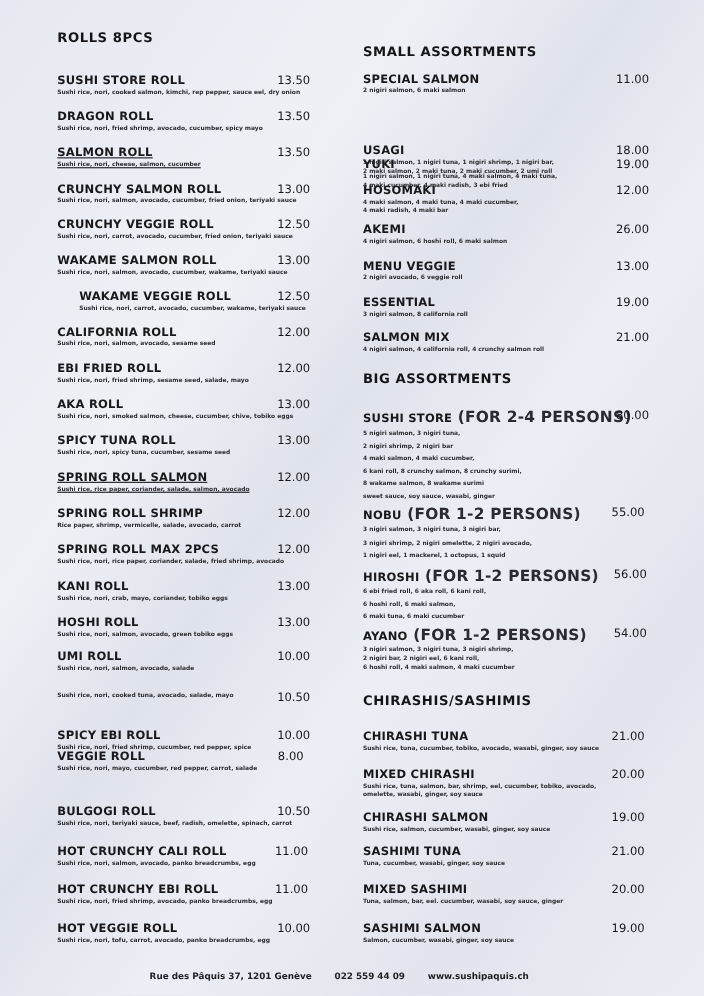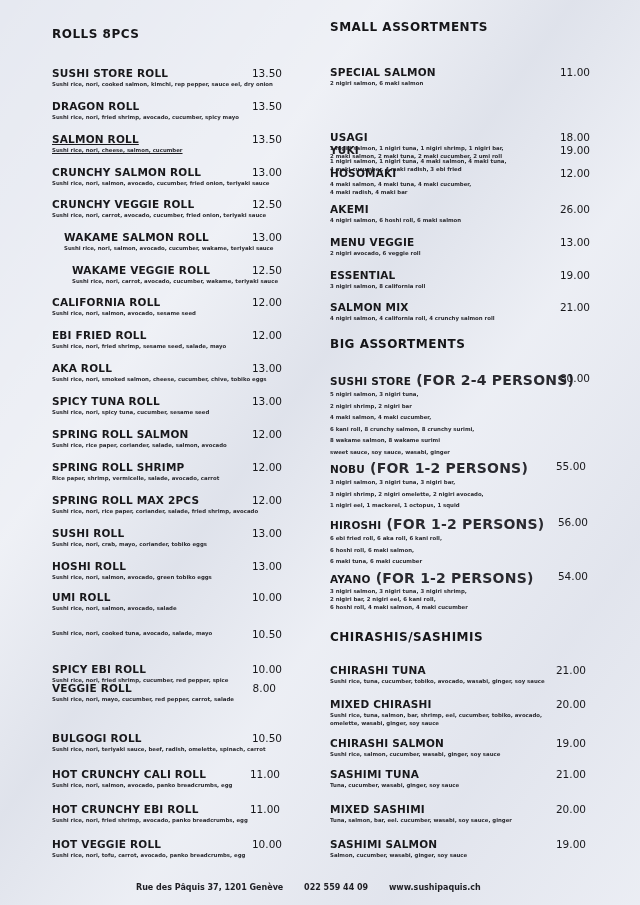--- a/index.html
+++ b/index.html
@@ -66,21 +66,21 @@
   <div class="item" style="top:166px;">
       <div class="item-name">CRUNCHY SALMON ROLL</div>
       <div class="item-price">13.00</div>
       <div class="item-desc">Sushi rice, nori, salmon, avocado, cucumber, fried onion, teriyaki sauce</div>
     </div>
   <div class="item" style="top:198px;">
       <div class="item-name">CRUNCHY VEGGIE ROLL</div>
       <div class="item-price">12.50</div>
       <div class="item-desc">Sushi rice, nori, carrot, avocado, cucumber, fried onion, teriyaki sauce</div>
     </div>
-  <div class="item" style="top:231px;margin-left:12px;">
+  <div class="item" style="top:231px;">
       <div class="item-name">WAKAME SALMON ROLL</div>
       <div class="item-price">13.00</div>
       <div class="item-desc">Sushi rice, nori, salmon, avocado, cucumber, wakame, teriyaki sauce</div>
     </div>
   <div class="item" style="top:264px;margin-left:20px;">
       <div class="item-name">WAKAME VEGGIE ROLL</div>
       <div class="item-price">12.50</div>
       <div class="item-desc">Sushi rice, nori, carrot, avocado, cucumber, wakame, teriyaki sauce</div>
     </div>
   <div class="item" style="top:296px;">
@@ -96,37 +96,37 @@
   <div class="item" style="top:362px;">
       <div class="item-name">AKA ROLL</div>
       <div class="item-price">13.00</div>
       <div class="item-desc">Sushi rice, nori, smoked salmon, cheese, cucumber, chive, tobiko eggs</div>
     </div>
   <div class="item" style="top:395px;">
       <div class="item-name">SPICY TUNA ROLL</div>
       <div class="item-price">13.00</div>
       <div class="item-desc">Sushi rice, nori, spicy tuna, cucumber, sesame seed</div>
     </div>
-  <div class="item" style="top:428px;">
+  <div class="item" style="top:428px;text-decoration:underline;">
       <div class="item-name">SPRING ROLL SALMON</div>
       <div class="item-price">12.00</div>
       <div class="item-desc">Sushi rice, rice paper, coriander, salade, salmon, avocado</div>
     </div>
   <div class="item" style="top:461px;">
       <div class="item-name">SPRING ROLL SHRIMP</div>
       <div class="item-price">12.00</div>
       <div class="item-desc">Rice paper, shrimp, vermicelle, salade,  avocado, carrot</div>
     </div>
   <div class="item" style="top:494px;">
       <div class="item-name">SPRING ROLL MAX 2PCS</div>
       <div class="item-price">12.00</div>
       <div class="item-desc">Sushi rice, nori, rice paper, coriander, salade, fried shrimp, avocado</div>
     </div>
   <div class="item" style="top:527px;">
-      <div class="item-name">SUSHI ROLL</div>
+      <div class="item-name">KANI ROLL</div>
       <div class="item-price">13.00</div>
       <div class="item-desc">Sushi rice, nori, crab, mayo, coriander, tobiko eggs</div>
     </div>
   <div class="item" style="top:560px;">
       <div class="item-name">HOSHI ROLL</div>
       <div class="item-price">13.00</div>
       <div class="item-desc">Sushi rice, nori, salmon, avocado, green tobiko eggs</div>
     </div>
   <div class="item" style="top:591px;">
       <div class="item-name">UMI ROLL</div>
@@ -163,21 +163,21 @@
       <div class="item-desc">Sushi rice, nori, fried shrimp, avocado, panko breadcrumbs, egg</div>
     </div>
   <div class="item" style="top:838px;">
       <div class="item-name">HOT VEGGIE ROLL</div>
       <div class="item-price">10.00</div>
       <div class="item-desc">Sushi rice, nori, tofu, carrot, avocado, panko breadcrumbs, egg</div>
     </div>
 </div>
 
 <div class="col col-right">
-  <h2 class="section-title" style="top:20px;">SMALL ASSORTMENTS</h2>
+  <h2 class="section-title" style="top:40px;">SMALL ASSORTMENTS</h2>
 
   <div class="item" style="top:66px;">
       <div class="item-name">SPECIAL SALMON</div>
       <div class="item-price">11.00</div>
       <div class="item-desc">2 nigiri salmon, 6 maki salmon</div>
     </div>
   <div class="item" style="top:96px;margin-top:48px;">
       <div class="item-name">YUKI</div>
       <div class="item-price">19.00</div>
       <div class="item-desc">1 nigiri salmon, 1 nigiri tuna, 4 maki salmon, 4 maki tuna,

